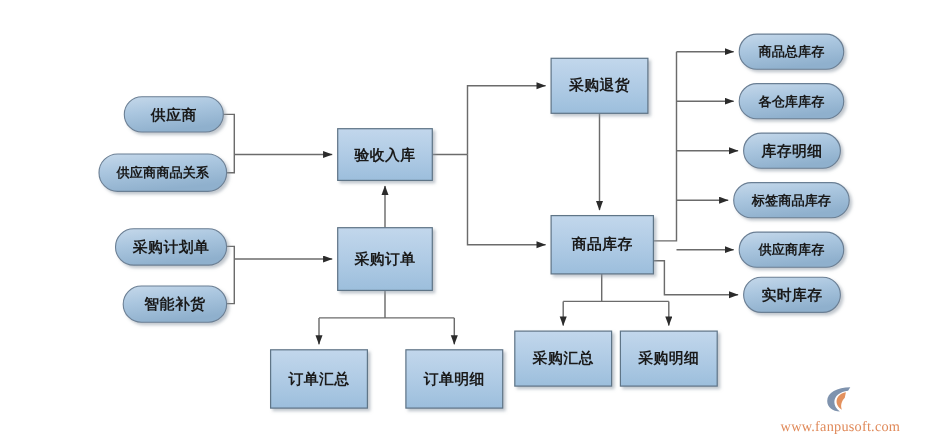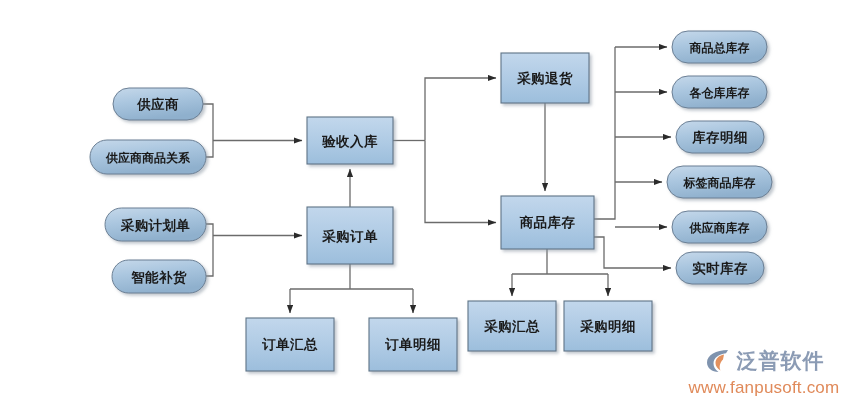--- a/index.html
+++ b/index.html
@@ -72,22 +72,22 @@
   }
   .wm-text {
     font-family: "DejaVu Sans", "Liberation Sans", sans-serif;
     font-size: 21px;
     font-weight: 700;
     color: #8b9bb4;
     letter-spacing: 1px;
     line-height: 1;
   }
   .wm-url {
-    font-family: Liberation Sans, sans-serif;
-    font-size: 17px;
+    font-family: Liberation Serif, serif;
+    font-size: 13px;
     color: #e08a5a;
     letter-spacing: 0.2px;
     margin-top: 2px;
     white-space: nowrap;
   }
 </style>
 </head>
 <body>
 
 <div id="canvas">
@@ -244,18 +244,17 @@
   </svg>
 
   <div id="watermark">
     <div class="wm-row">
       <div class="wm-mark">
         <svg viewBox="0 0 30 30" width="30" height="30">
           <path d="M24,4 C12,4 3,9 3,16.5 C3,22 8,26 14.5,26 C11,23.5 9.5,20.5 9.5,17.5 C9.5,12 14.5,8 22,7.2 Z" fill="#7f93ae"></path>
           <path d="M20,8.5 C14.5,9.5 11.5,13 11.5,17 C11.5,20 13.5,23 16.5,24.5 C15,21.5 15.5,17 19,13.5 Z" fill="#e3915e"></path>
         </svg>
       </div>
-      <div class="wm-text">泛普软件</div>
     </div>
     <div class="wm-url">www.fanpusoft.com</div>
   </div>
 
 </div>
 
 </body></html>

